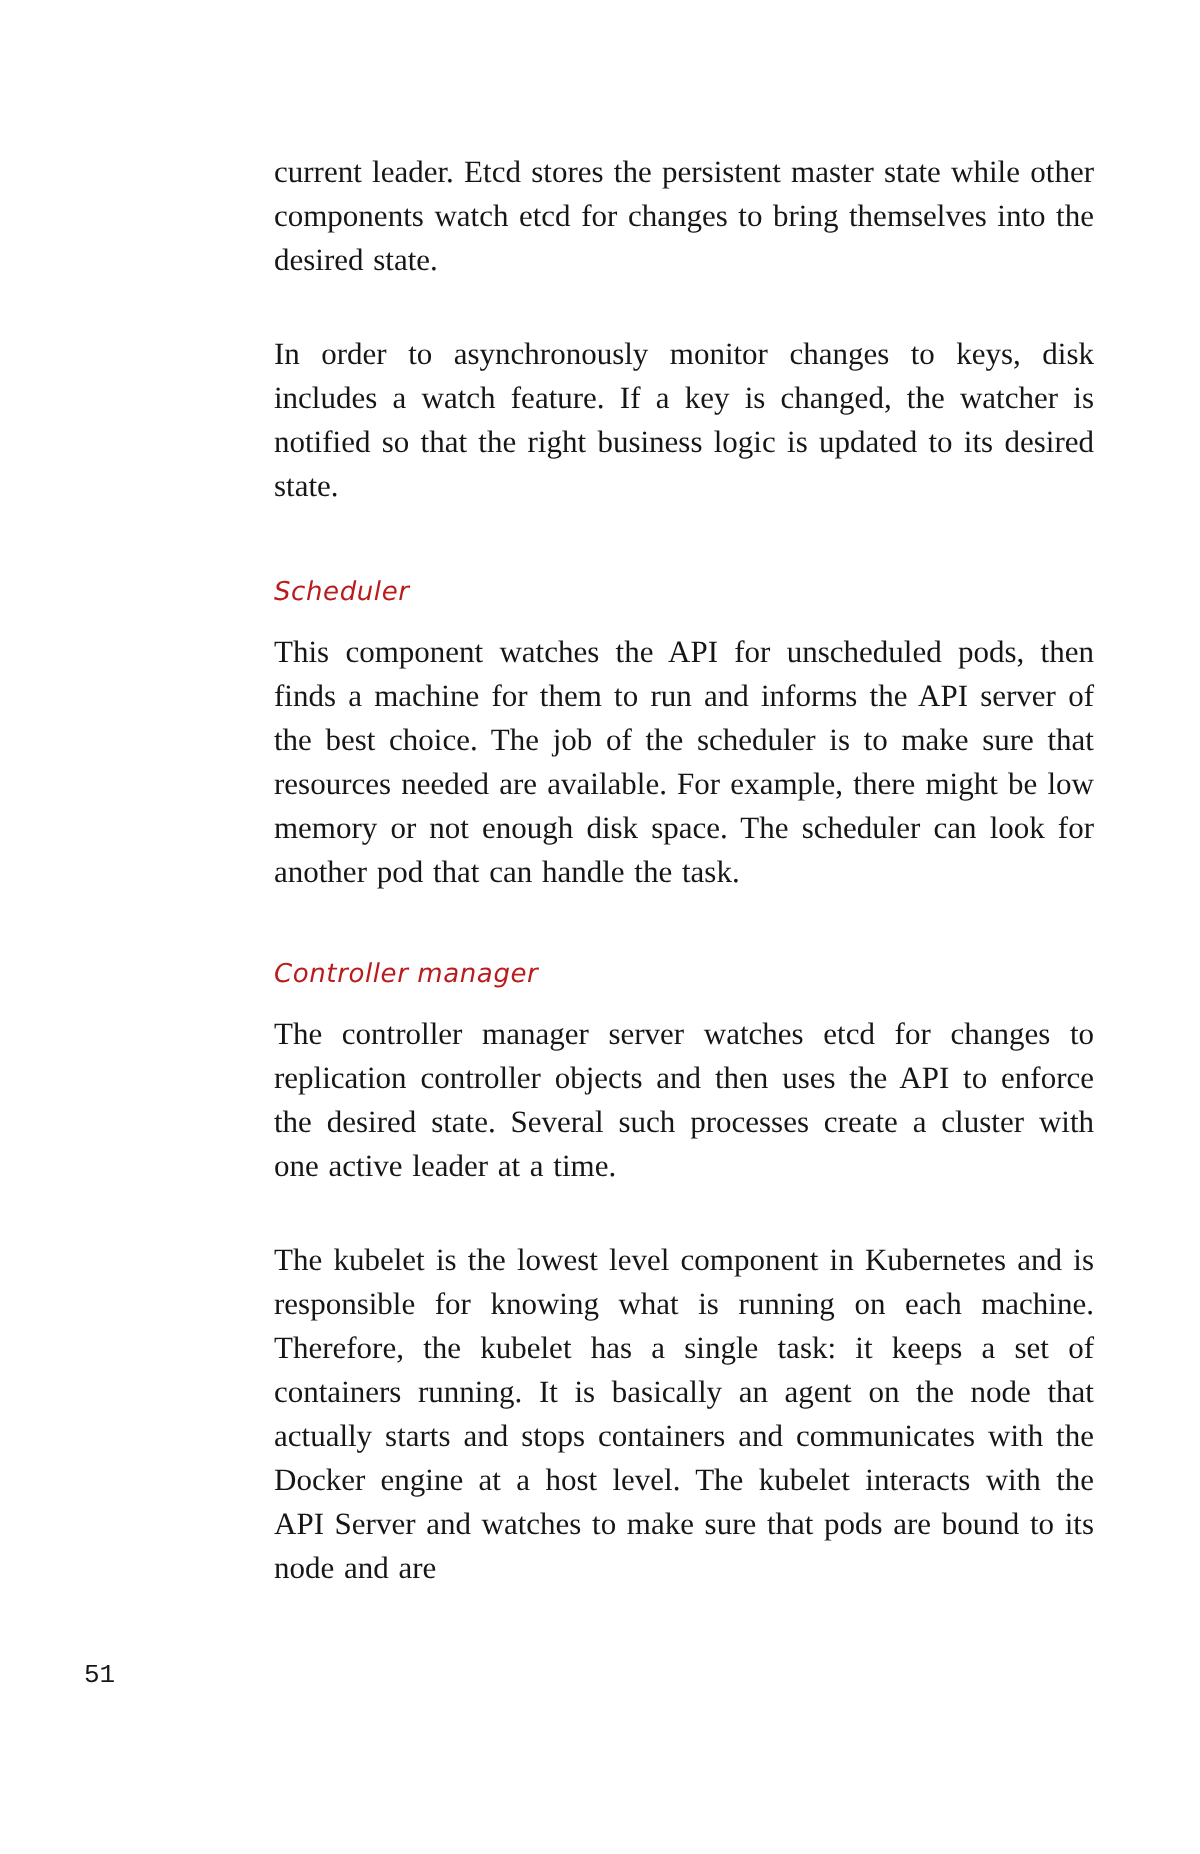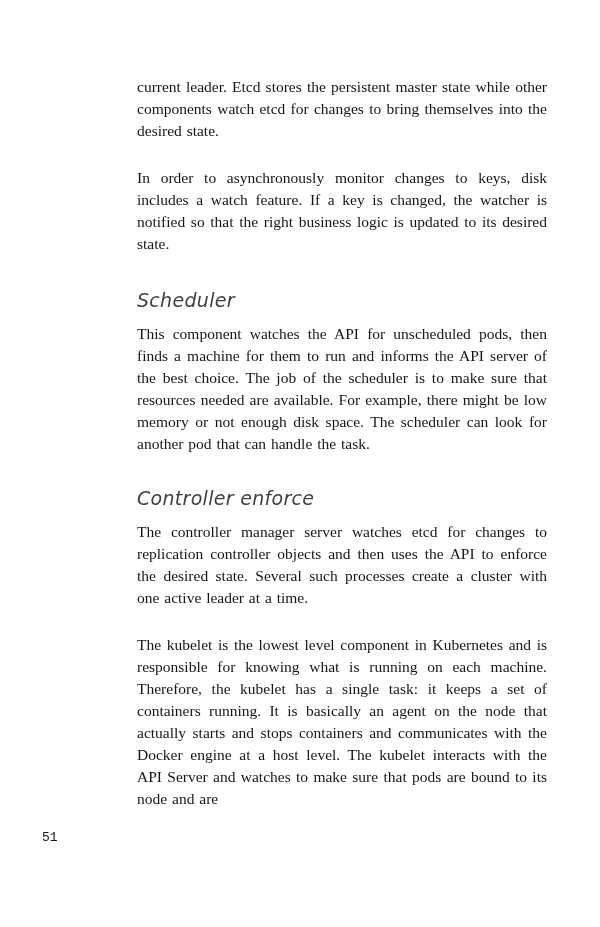--- a/index.html
+++ b/index.html
@@ -29,23 +29,23 @@
     line-height: 1.42;
     text-align: justify;
     text-justify: inter-word;
     word-spacing: 1px;
     color: #161616;
   }
   .section-heading {
     font-family: "DejaVu Sans", "Liberation Sans", sans-serif;
     font-style: italic;
     font-weight: 400;
-    font-size: 19px;
+    font-size: 13px;
     letter-spacing: 0.3px;
-    color: #404040;
+    color: #b91c1c;
     margin: 32px 0 12px 0;
   }
   .section-heading:first-of-type {
     margin-top: 34px;
   }
   .page-number {
     position: absolute;
     bottom: 82px;
     left: 0;
     right: 0;
@@ -61,21 +61,21 @@
   <div class="text-block">
 
     <p class="body-para">current leader. Etcd stores the persistent master state while other components watch etcd for changes to bring themselves into the desired state.</p>
 
     <p class="body-para">In order to asynchronously monitor changes to keys, disk includes a watch feature. If a key is changed, the watcher is notified so that the right business logic is updated to its desired state.</p>
 
     <h2 class="section-heading">Scheduler</h2>
 
     <p class="body-para">This component watches the API for unscheduled pods, then finds a machine for them to run and informs the API server of the best choice. The job of the scheduler is to make sure that resources needed are available. For example, there might be low memory or not enough disk space. The scheduler can look for another pod that can handle the task.</p>
 
-    <h2 class="section-heading">Controller enforce</h2>
+    <h2 class="section-heading">Controller manager</h2>
 
     <p class="body-para">The controller manager server watches etcd for changes to replication controller objects and then uses the API to enforce the desired state. Several such processes create a cluster with one active leader at a time.</p>
 
 
     <p class="body-para">The kubelet is the lowest level component in Kubernetes and is responsible for knowing what is running on each machine. Therefore, the kubelet has a single task: it keeps a set of containers running. It is basically an agent on the node that actually starts and stops containers and communicates with the Docker engine at a host level. The kubelet interacts with the API Server and watches to make sure that pods are bound to its node and are</p>
 
   </div>
 
   <div class="page-number">51</div>
 </div>

